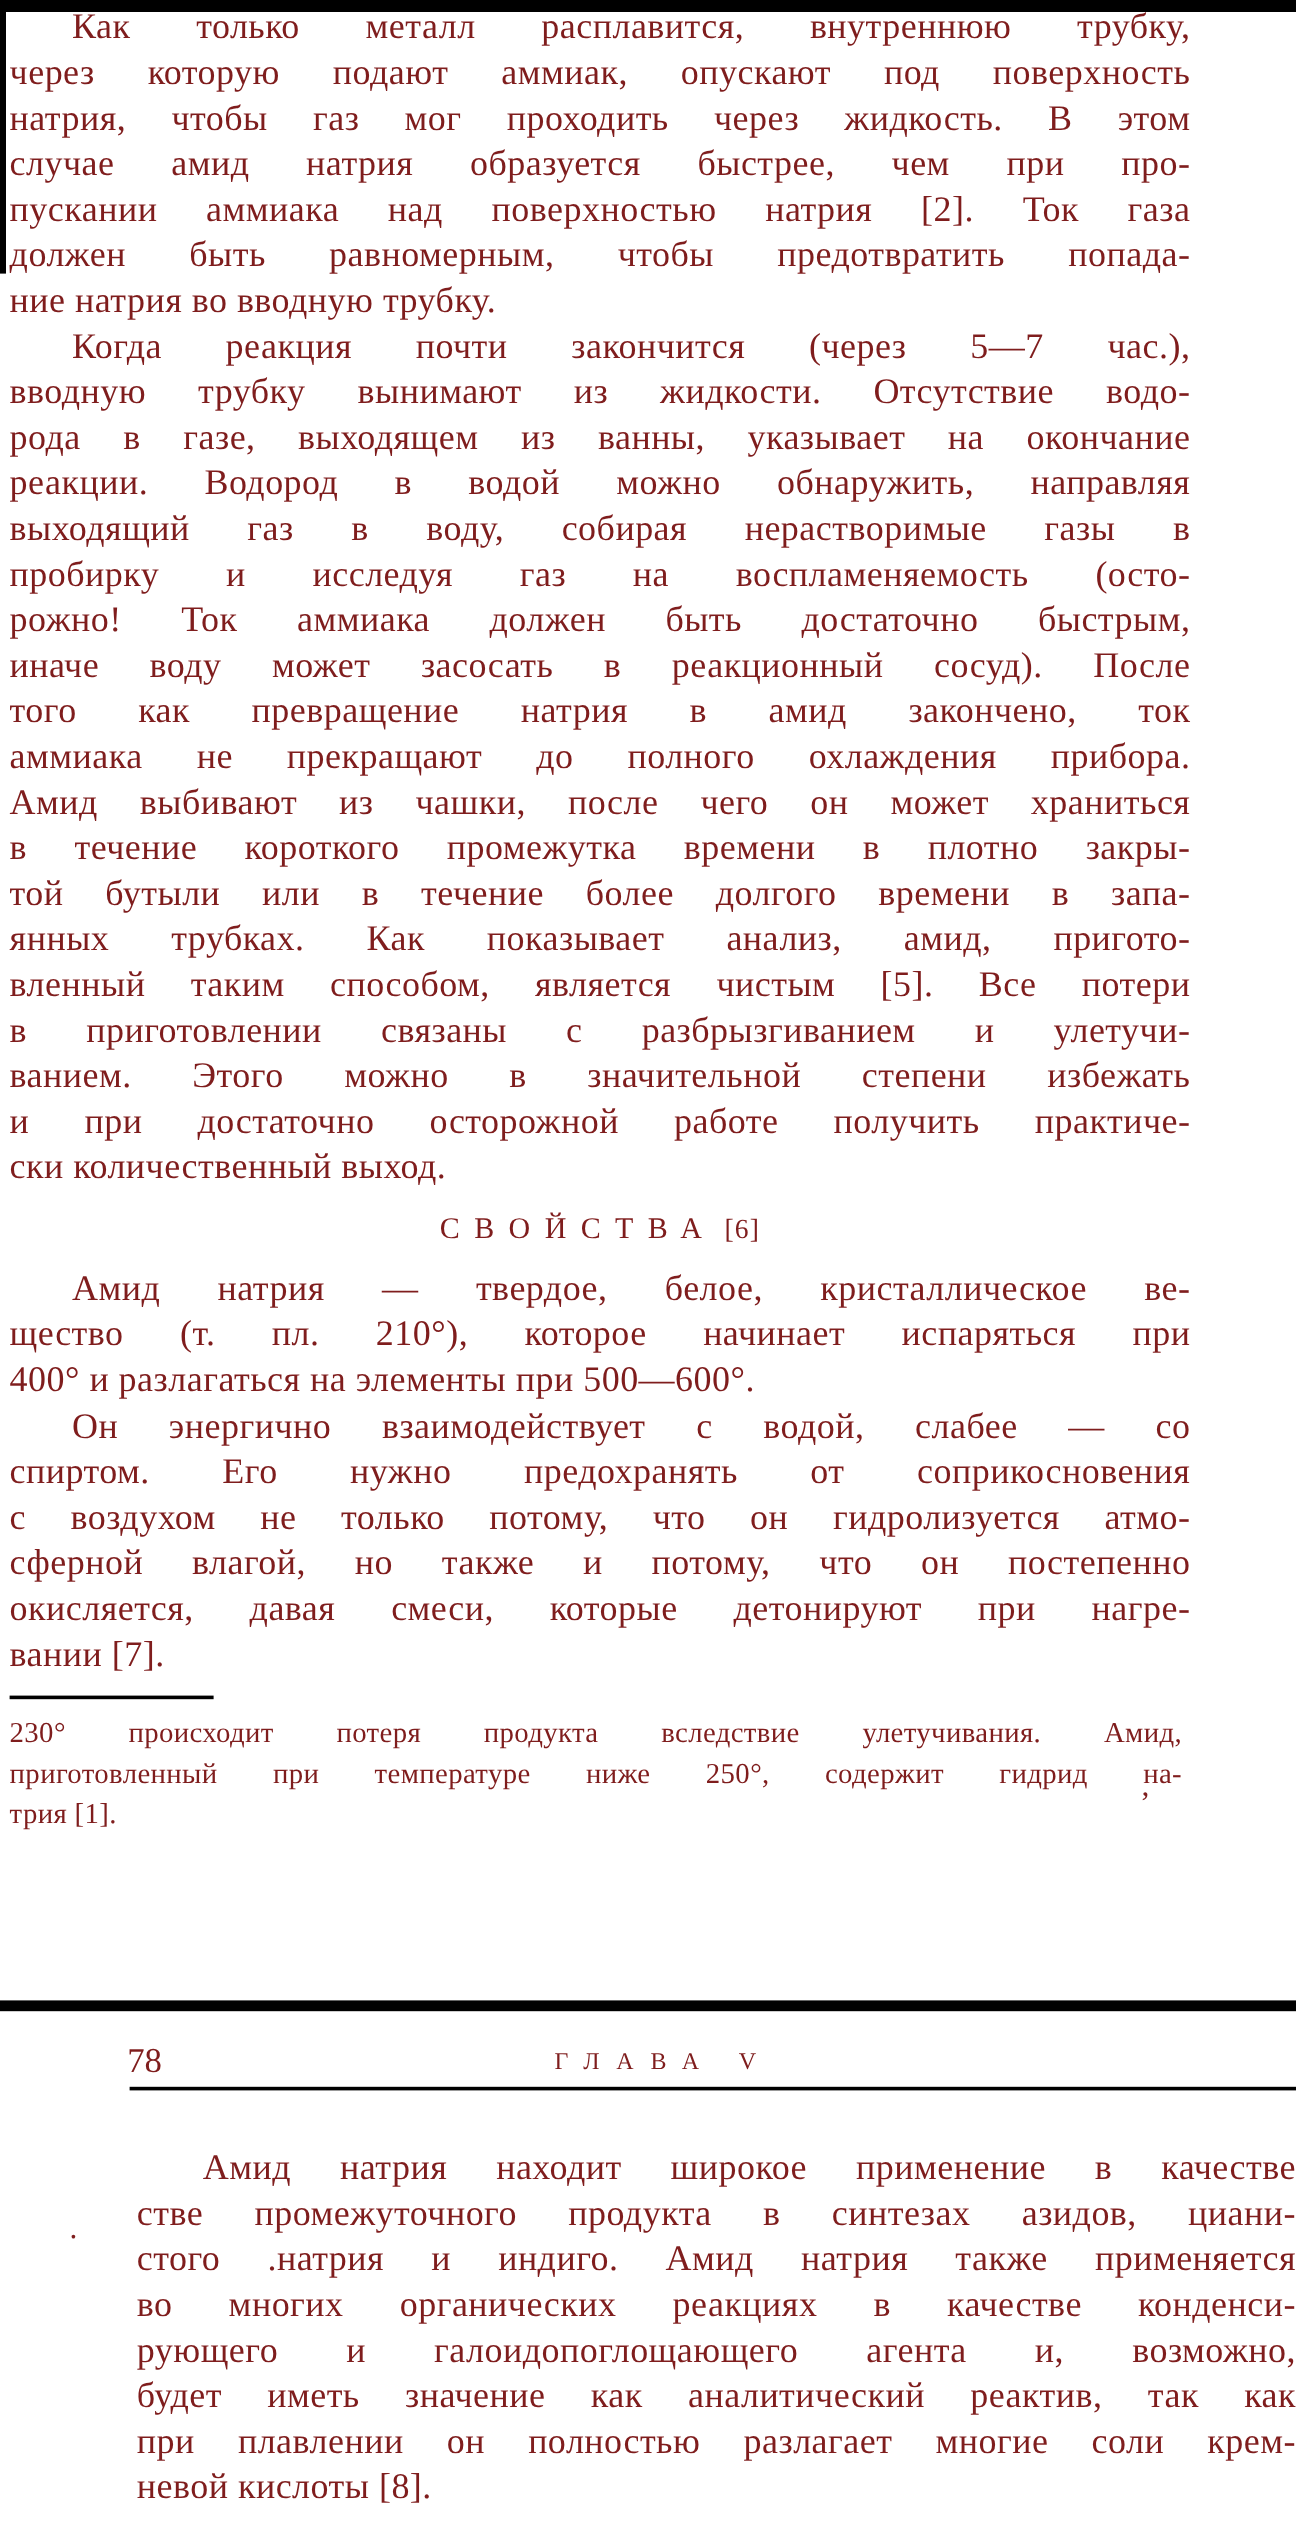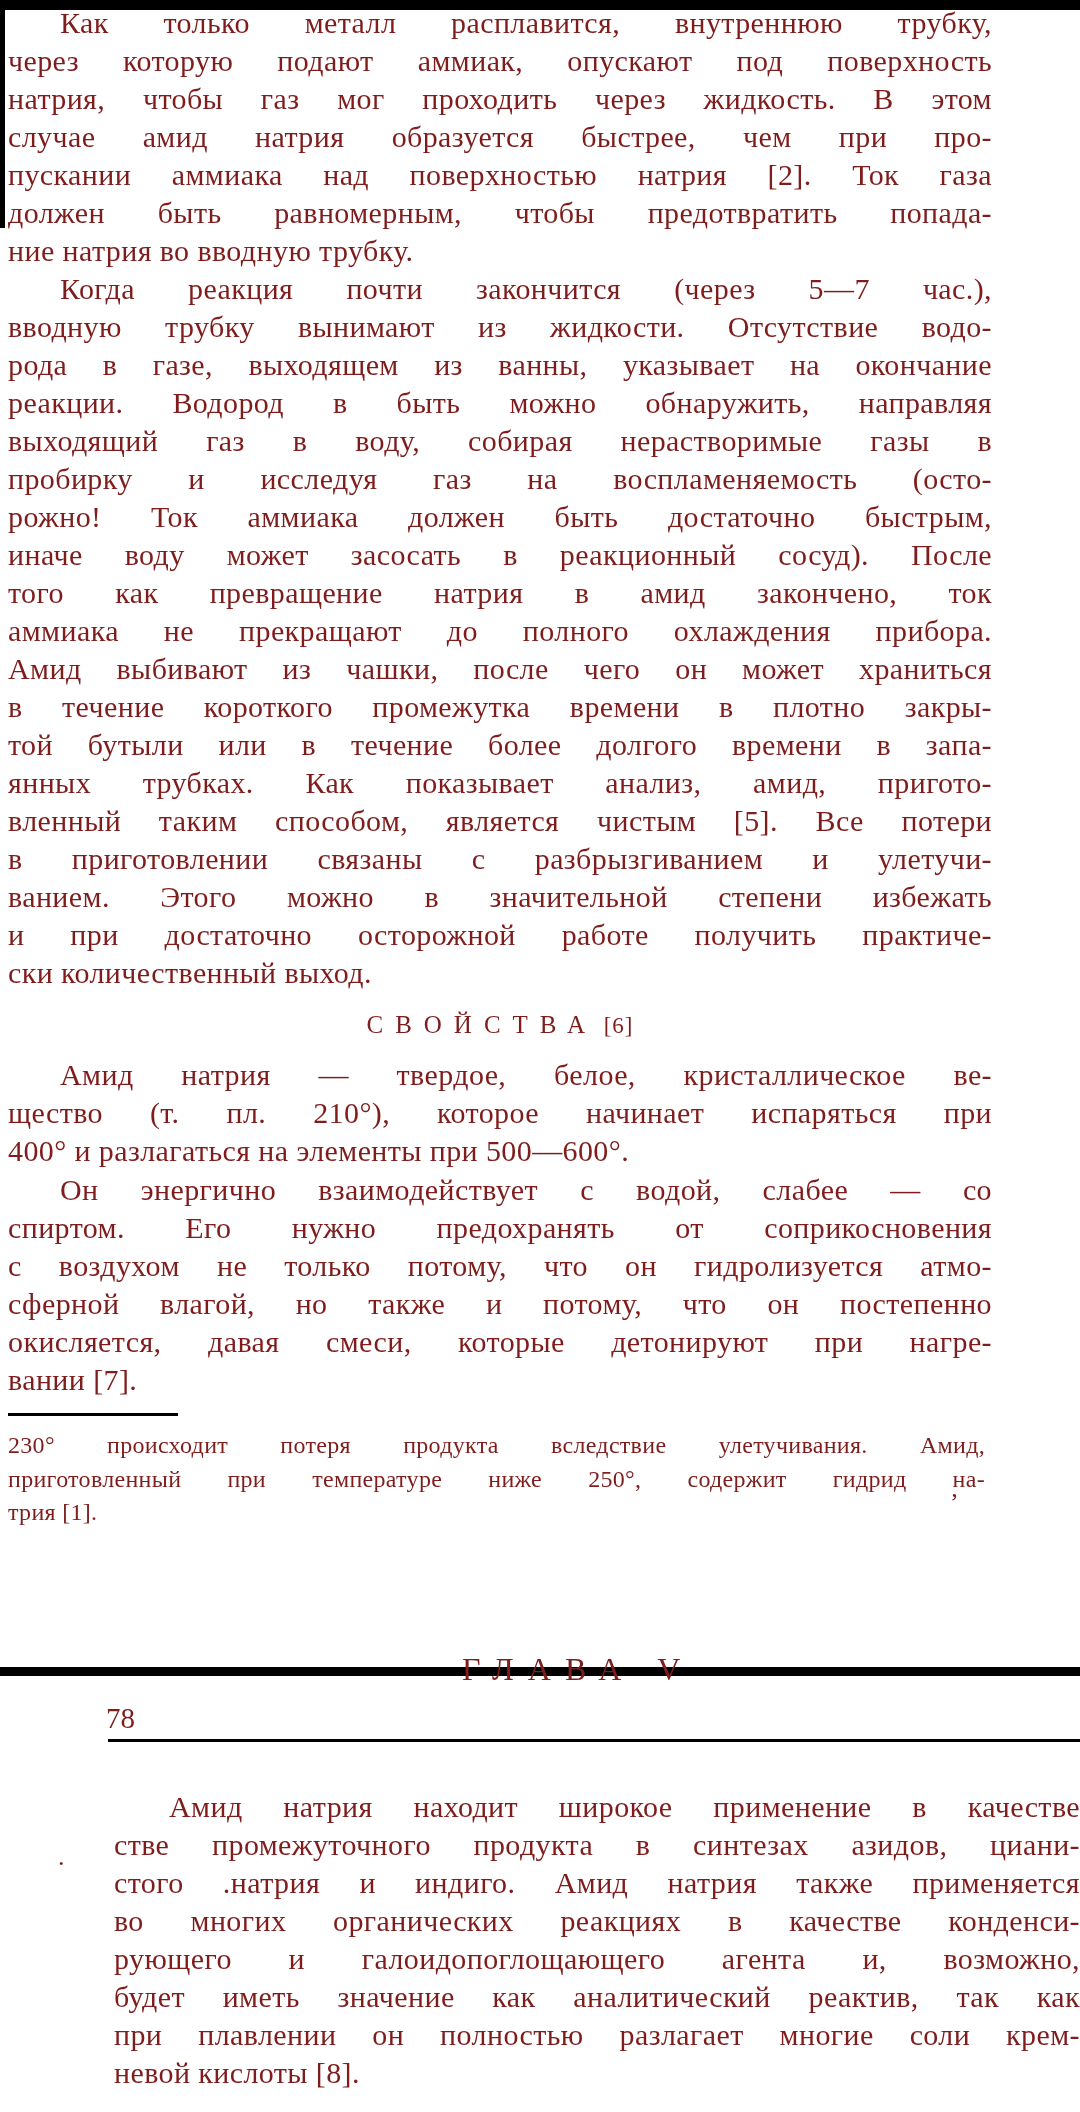--- a/index.html
+++ b/index.html
@@ -34,21 +34,21 @@
   
   .fnrule { position: absolute; left: 8px; top: 1413px; width: 170px; height: 3px; background: #000; }
   .footnote {
     position: absolute; left: 8px; top: 1429px; width: 977px;
     font-size: 24px; line-height: 33.5px; letter-spacing: 0.3px;
   }
   .straymark { position: absolute; left: 950px; top: 1488px; font-size: 26px; }
 
   
   .pagenum { position: absolute; left: 106px; top: 1702px; font-size: 29px; }
-  .chapter { position: absolute; left: 462px; top: 1651px; font-size: 32px; letter-spacing: 14px; }
+  .chapter { position: absolute; left: 462px; top: 1707px; font-size: 20px; letter-spacing: 14px; }
   .hrule   { position: absolute; left: 108px; top: 1739px; width: 972px; height: 3px; background: #000; }
 
   
   .col2 {
     position: absolute; left: 114px; top: 1788px; width: 966px;
     font-size: 30px; line-height: 38px; letter-spacing: 0.4px;
   }
   .col2 .para.indent .line:first-child { text-indent: 55px; }
 
   .straydot { position: absolute; left: 58px; top: 1842px; font-size: 26px; }
@@ -68,21 +68,21 @@
         <div class="line">натрия, чтобы газ мог проходить через жидкость. В этом</div>
         <div class="line">случае амид натрия образуется быстрее, чем при про-</div>
         <div class="line">пускании аммиака над поверхностью натрия [2]. Ток газа</div>
         <div class="line">должен быть равномерным, чтобы предотвратить попада-</div>
         <div class="line last-line">ние натрия во вводную трубку.</div>
       </div>
     <div class="para indent">
         <div class="line">Когда реакция почти закончится (через 5—7 час.),</div>
         <div class="line">вводную трубку вынимают из жидкости. Отсутствие водо-</div>
         <div class="line">рода в газе, выходящем из ванны, указывает на окончание</div>
-        <div class="line">реакции. Водород в быть можно обнаружить, направляя</div>
+        <div class="line">реакции. Водород в водой можно обнаружить, направляя</div>
         <div class="line">выходящий газ в воду, собирая нерастворимые газы в</div>
         <div class="line">пробирку и исследуя газ на воспламеняемость (осто-</div>
         <div class="line">рожно! Ток аммиака должен быть достаточно быстрым,</div>
         <div class="line">иначе воду может засосать в реакционный сосуд). После</div>
         <div class="line">того как превращение натрия в амид закончено, ток</div>
         <div class="line">аммиака не прекращают до полного охлаждения прибора.</div>
         <div class="line">Амид выбивают из чашки, после чего он может храниться</div>
         <div class="line">в течение короткого промежутка времени в плотно закры-</div>
         <div class="line">той бутыли или в течение более долгого времени в запа-</div>
         <div class="line">янных трубках. Как показывает анализ, амид, пригото-</div>

